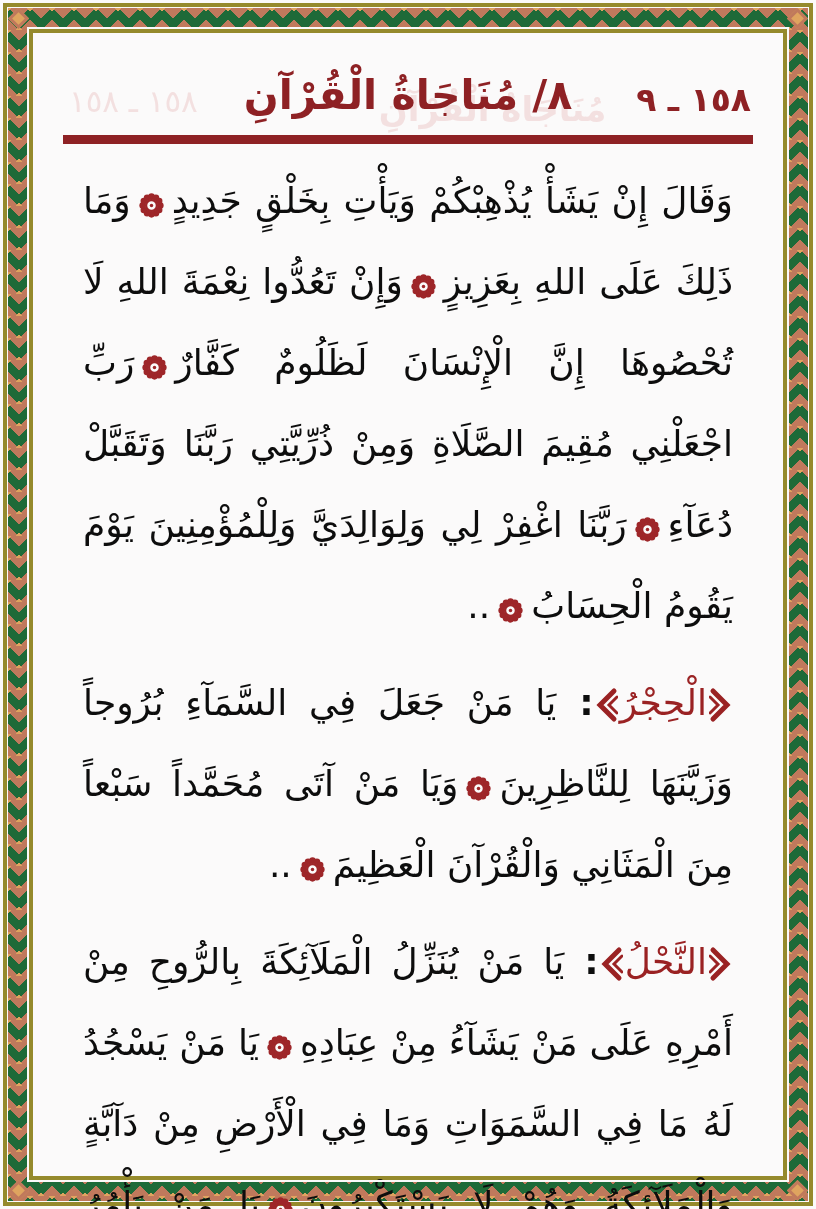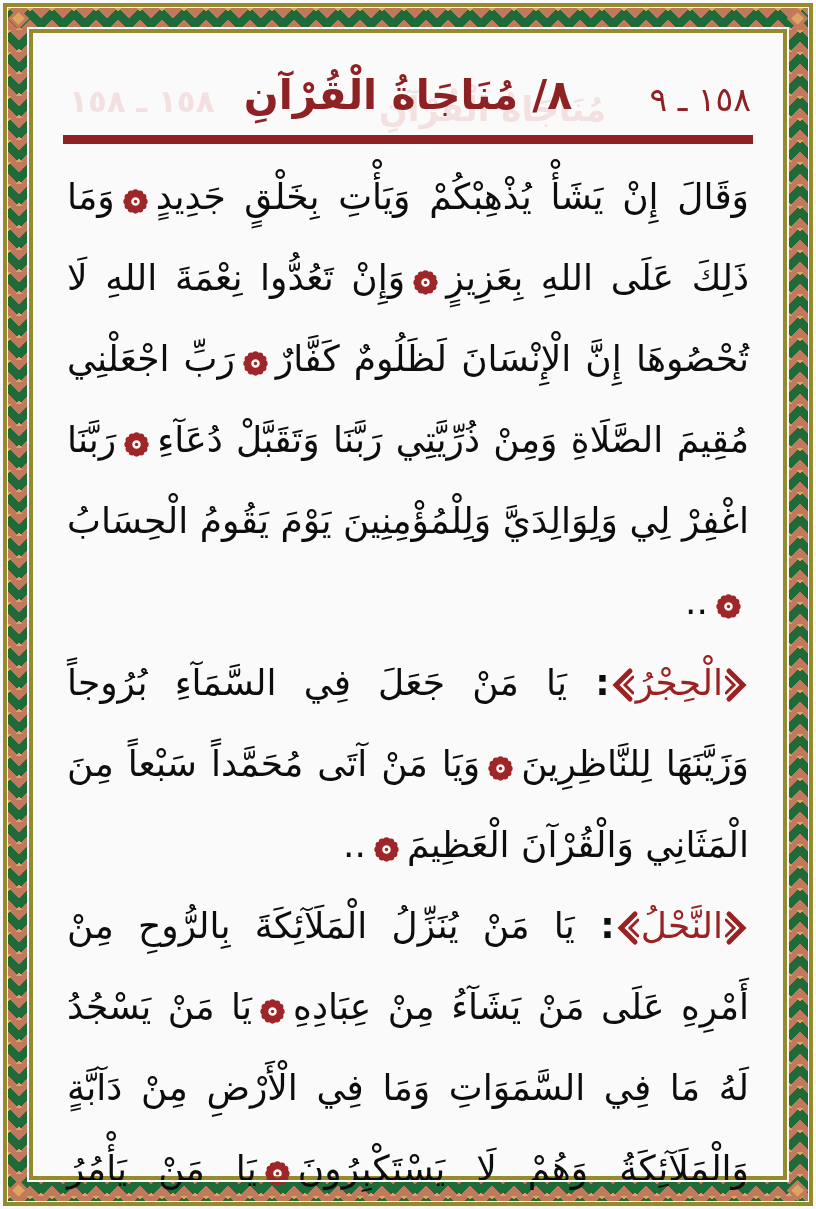--- a/index.html
+++ b/index.html
@@ -51,48 +51,48 @@
     background:var(--paper);
     padding:14px 26px 6px 26px;
     position:relative;
   }
   
   .header{
     display:grid;grid-template-columns:1fr auto 1fr;align-items:end;
     margin-top:24px;position:relative;
   }
   .page-numbers{
-    color:var(--header-red);font-weight:normal;font-size:33px;
+    color:var(--header-red);font-weight:bold;font-size:33px;
     justify-self:start;padding-right:6px;letter-spacing:1px;white-space:nowrap;margin-left:20px;
   }
   .title-wrap{position:relative;justify-self:center}
   .ghost-title{
     position:absolute;top:18px;right:-34px;color:var(--ghost-pink);
     font-weight:bold;font-size:34px;white-space:nowrap;z-index:0;
   }
   .page-title{
     position:relative;z-index:1;color:var(--header-red);
     font-weight:bold;font-size:41px;white-space:nowrap;
   }
   .ghost-numbers{
-    color:var(--ghost-pink);font-weight:bold;font-size:31px;
+    color:var(--ghost-pink);font-weight:normal;font-size:31px;
     justify-self:end;padding-left:10px;letter-spacing:1px;white-space:nowrap;
   }
   .double-rule{
     margin:16px 4px 0 4px;height:4px;
     border-top:5px solid var(--header-red);
     border-bottom:4px solid var(--header-red);
   }
   
   .body-text{
     margin-top:12px;padding:0 8px;
     font-size:36px;line-height:81px;color:var(--ink);
     text-align:justify;direction:rtl;
   }
-  .para{margin:0}
+  .para{margin:16px}
   .para.cut{text-align-last:justify}
   .seg{color:var(--ink)}
   .surah-name{color:var(--section-red);font-weight:normal}
   .colon{color:var(--ink);font-weight:bold}
   .dots{color:var(--ink);letter-spacing:3px}
   .rosette-svg{
     display:inline-block;vertical-align:-6px;margin:0 7px;
     width:27px;height:27px;
   }
   .bracket-svg{

